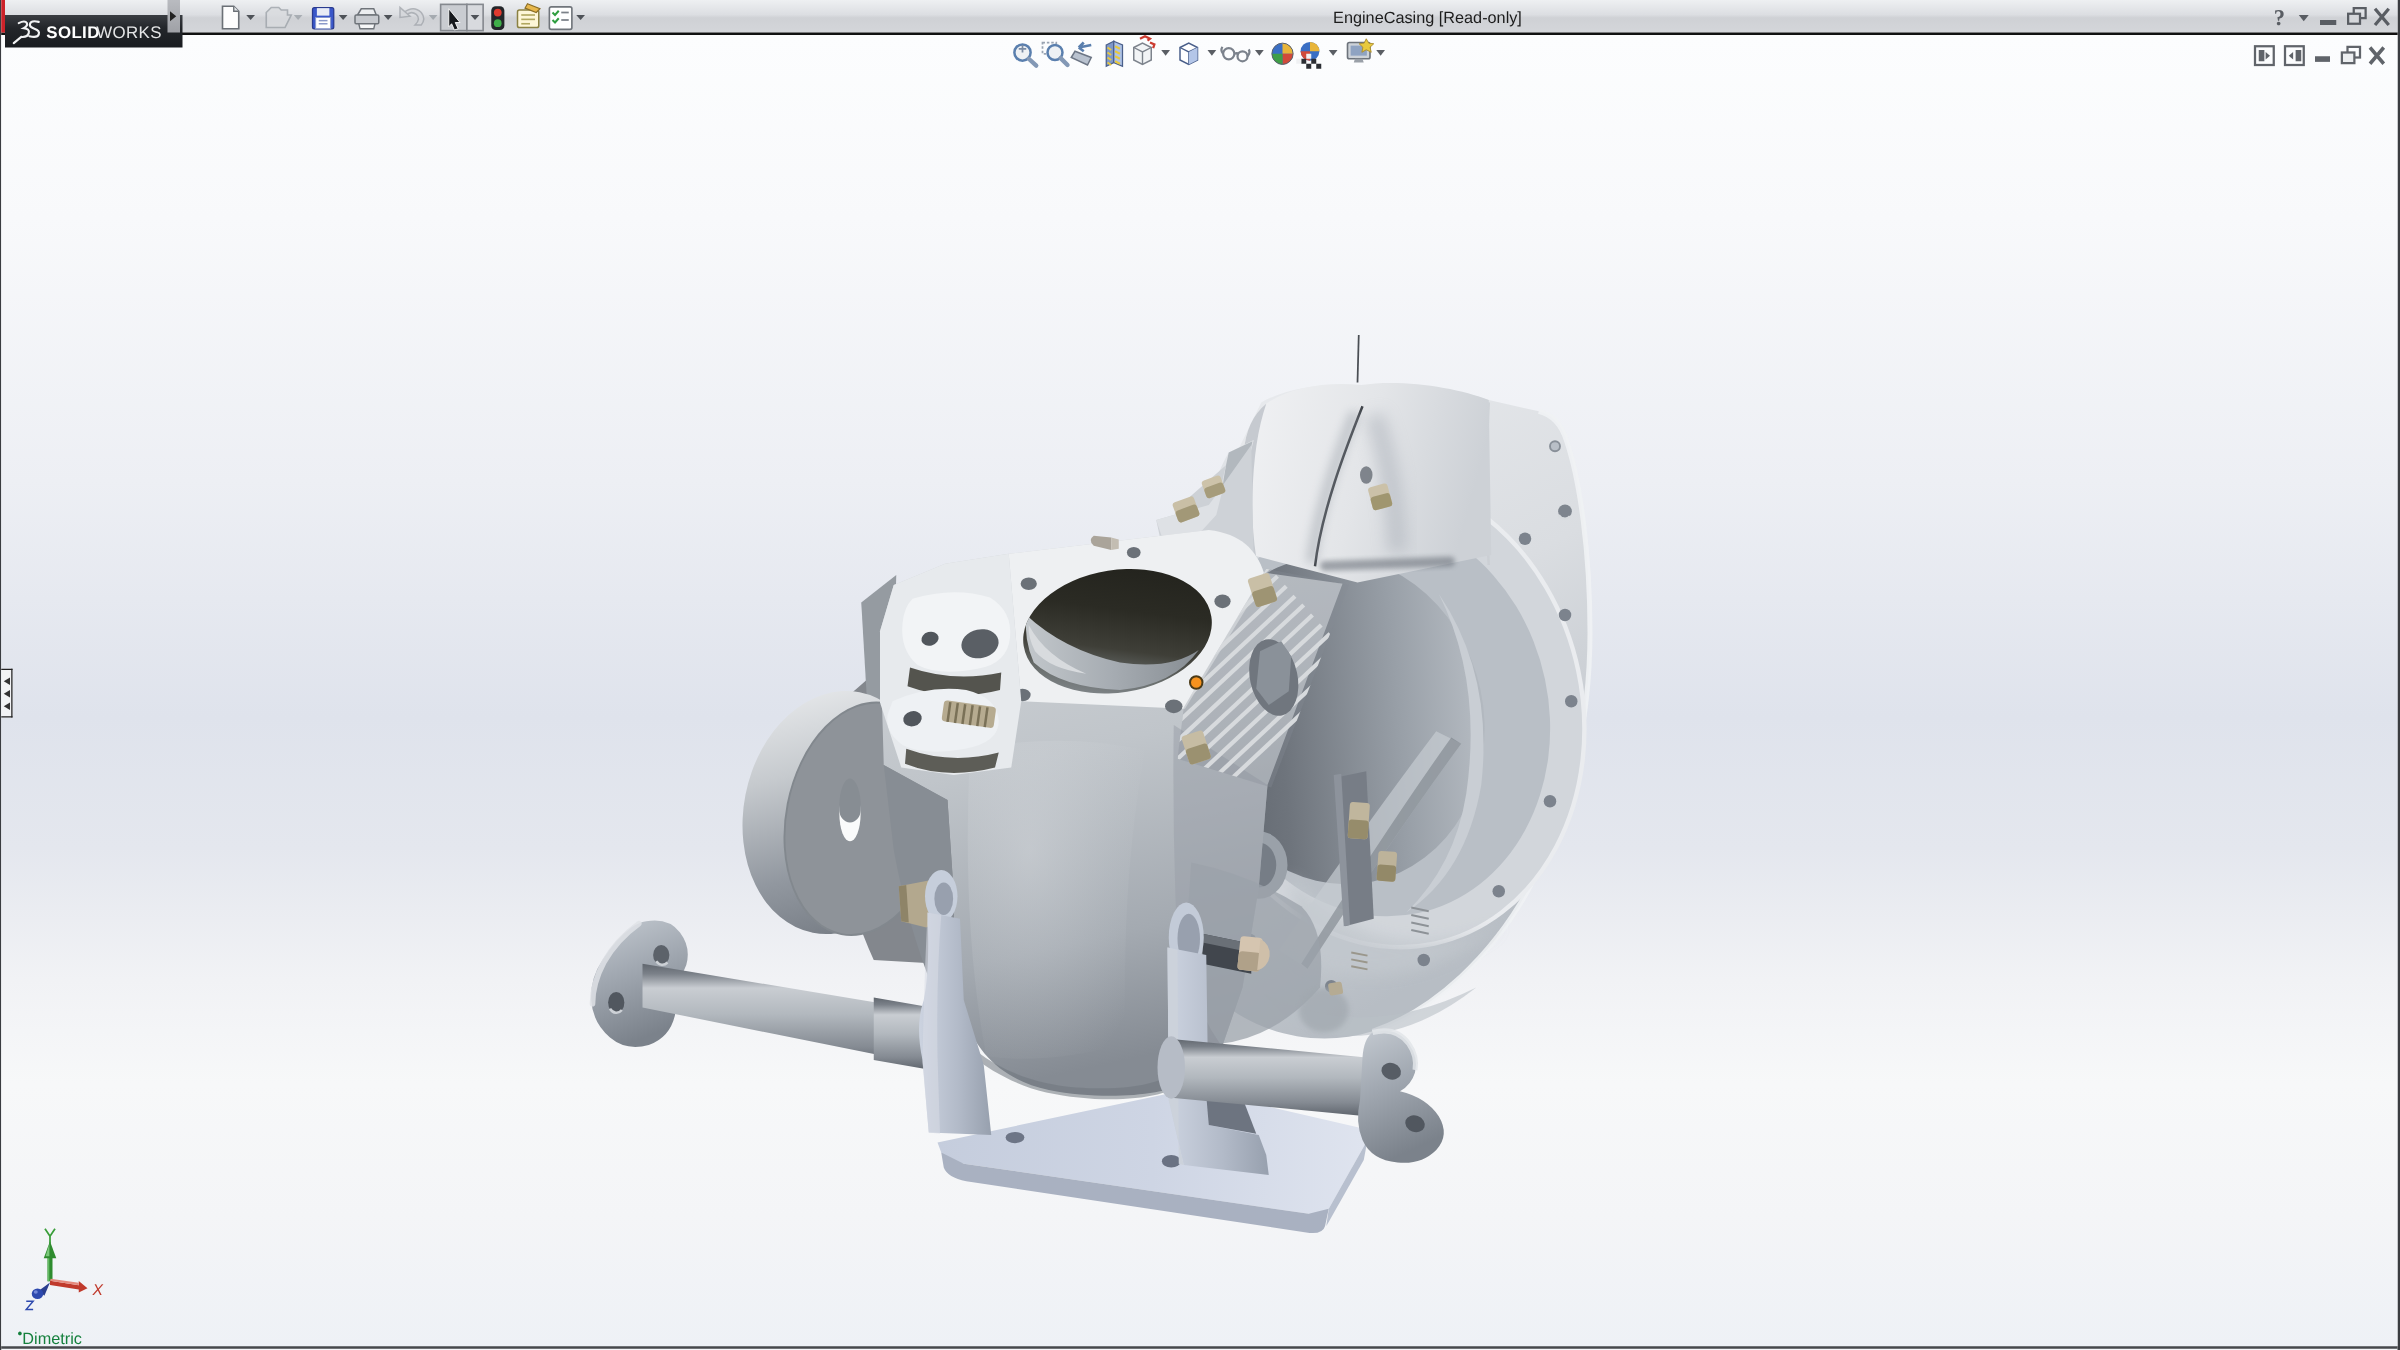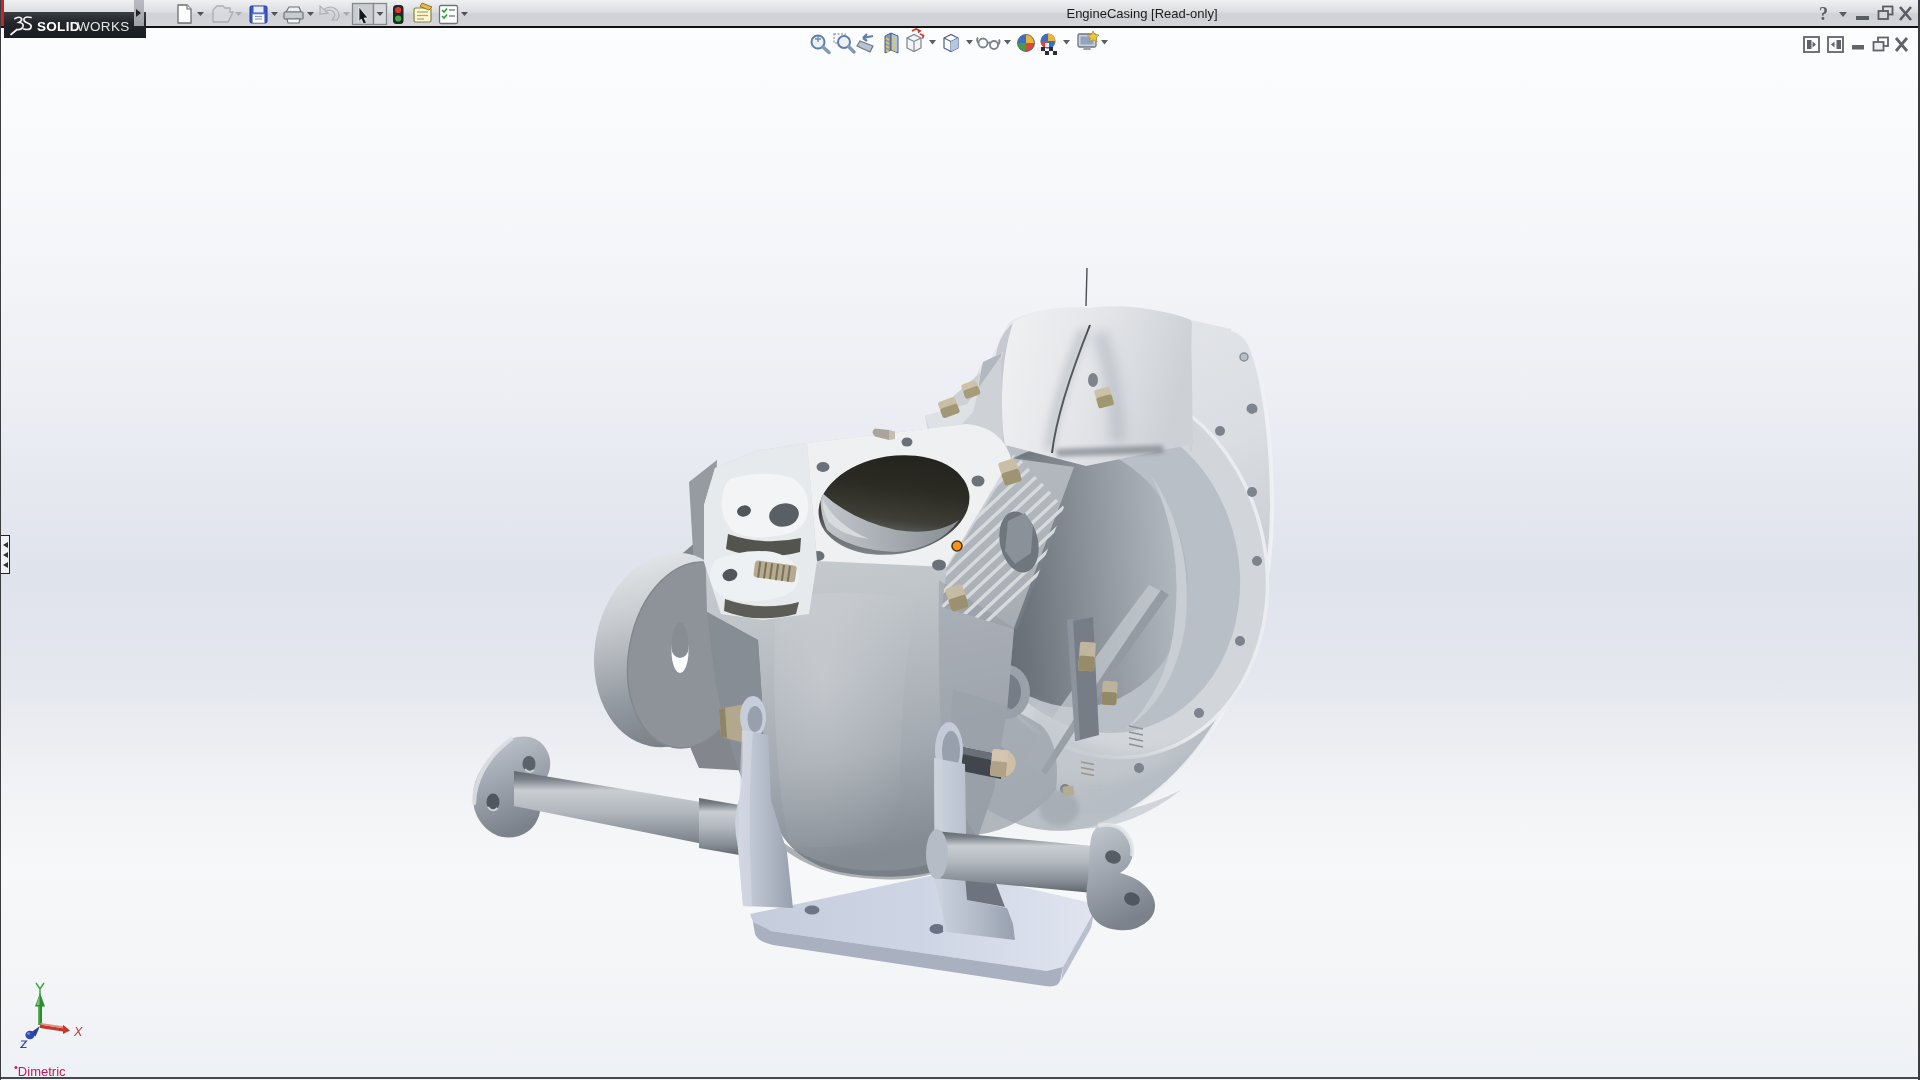--- a/index.html
+++ b/index.html
@@ -11,21 +11,21 @@
   border-bottom:2px solid #111;}
 #redstripe{position:absolute;left:0;top:0;width:3px;height:26px;background:#cc2229}
 #logo{position:absolute;left:3px;top:12px;width:142px;height:26px;
   background:linear-gradient(180deg,#3a3d42 0%,#23262a 40%,#191c20 100%);}
 #logoarrow{position:absolute;left:133px;top:0;width:10px;height:26px;background:linear-gradient(180deg,#b9bbc0,#9fa1a6);}
 #logoarrow:after{content:"";position:absolute;left:2px;top:9px;border-left:5px solid #222;border-top:4px solid transparent;border-bottom:4px solid transparent}
 #title{position:absolute;left:0;top:6px;width:2282px;text-align:center;font-size:13px;color:#1c1c1c}
 #viewport{position:absolute;left:0;top:28px;width:1917px;height:1049px;
   background:linear-gradient(180deg,#fcfdfe 0%,#f8f9fb 14%,#edeff4 34%,#dfe3ec 52%,#e4e7ee 62%,#f1f2f5 72%,#f7f8f9 80%,#f4f5f7 90%,#eef1f6 100%);}
 #bottomline{position:absolute;left:0;top:1077px;width:1917px;height:2px;background:#46484c}
-#dimetric{position:absolute;left:13px;top:1061px;font-size:13px;color:#be185d}
+#dimetric{position:absolute;left:13px;top:1061px;font-size:13px;color:#15803d}
 #dimetric sup{font-size:11px}
 #lefttab{position:absolute;left:0px;top:535px;width:9px;height:39px;background:#f2f3f5;border:1px solid #222;border-left:none}
 .tri{position:absolute;left:2px;width:0;height:0;border-right:5px solid #333;border-top:3px solid transparent;border-bottom:3px solid transparent}
 svg{display:block}
 .abs{position:absolute}
 </style>
 </head>
 <body>
 <div id="win">
   <div id="viewport"></div>

